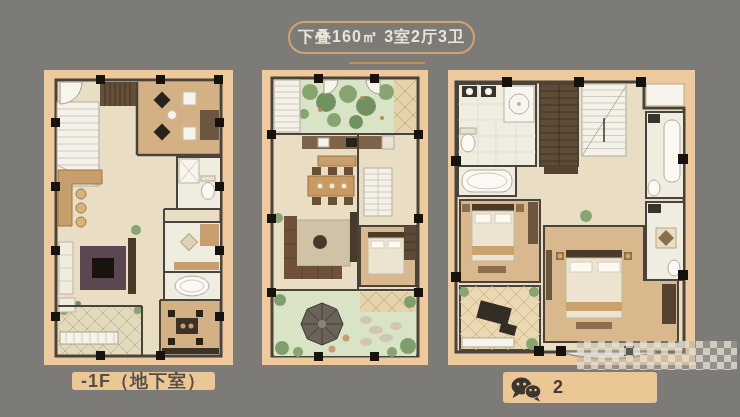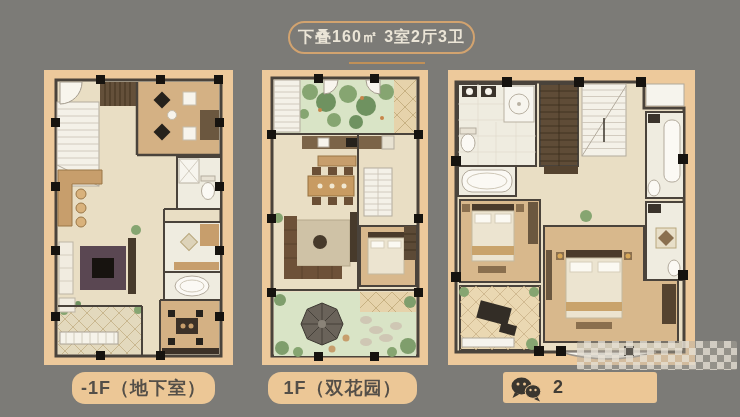--- a/index.html
+++ b/index.html
@@ -16,22 +16,22 @@
     display:flex;align-items:center;justify-content:center;
     color:var(--c-badge-text-color);font-size:16px;font-weight:bold;letter-spacing:1px;white-space:nowrap}
   .divider{position:absolute;left:349px;top:62px;width:76px;height:2px;background:var(--c-divider)}
 
   .panel{position:absolute;top:70px;height:295px;background:var(--c-panel-bg)}
   .panel svg{display:block}
   #panel-basement{left:44px;width:189px}
   #panel-floor1{left:262px;width:166px}
   #panel-floor2{left:448px;width:247px}
 
-  .floor-label{position:absolute;top:372px;height:32px;background:var(--c-label-bg);
-    border-radius:13px;display:flex;align-items:center;justify-content:center;
+  .floor-label{position:absolute;top:372px;height:18px;background:var(--c-label-bg);
+    border-radius:3px;display:flex;align-items:center;justify-content:center;
     color:var(--c-label-text-color);font-size:18px;font-weight:bold;letter-spacing:1px;white-space:nowrap}
   #label-basement{left:72px;width:143px}
   #label-floor1{left:268px;width:149px}
 
   .wm-bar{position:absolute;left:503px;top:372px;width:154px;height:31px;
     background:var(--c-label-bg);border-radius:3px}
   .wm-frag{position:absolute;left:553px;top:377px;color:var(--c-watermark-text-color);
     font-size:18px;font-weight:bold;z-index:2}
   .wm-icon{position:absolute;left:510px;top:376px;z-index:3}
   .wm-text{position:absolute;left:545px;top:371px;height:32px;display:flex;align-items:center;
@@ -373,21 +373,20 @@
         <rect x="230" y="84" width="10" height="10"></rect>
           <rect x="230" y="200" width="10" height="10"></rect>
         <rect x="86" y="276" width="10" height="10"></rect>
           <rect x="176" y="276" width="10" height="10"></rect>
           <rect x="108" y="276" width="10" height="10"></rect>
       </g>
     </svg>
   </div>
 
   <div class="floor-label" id="label-basement">-1F（地下室）</div>
-  <div class="floor-label" id="label-floor1">1F（双花园）</div>
 
   <div class="mosaic"></div>
 
   <div class="wm-bar"></div>
   <div class="wm-frag">2</div>
   <div class="wm-icon">
     <svg width="32" height="26" viewBox="0 0 32 26">
       <ellipse cx="11.5" cy="10" rx="10" ry="8.5" fill="#3a362f"></ellipse>
       <path d="M5,16 L2.5,22 L9,18.5 Z" fill="#3a362f"></path>
       <circle cx="8" cy="8" r="1.5" fill="#ecc796"></circle>

